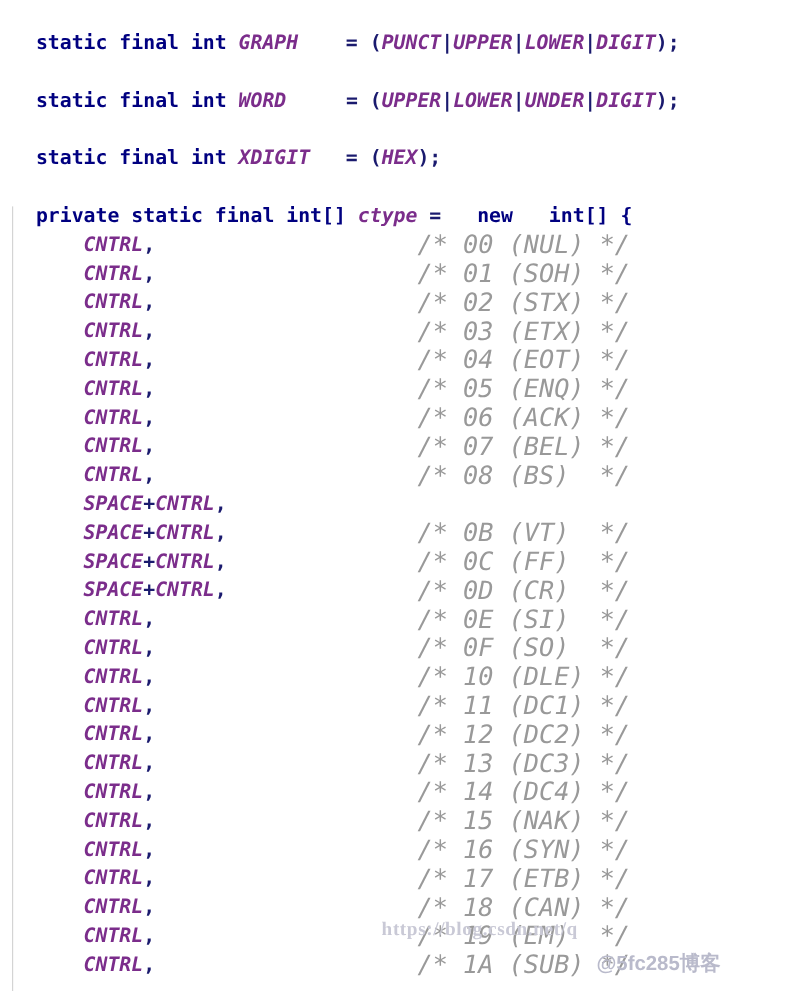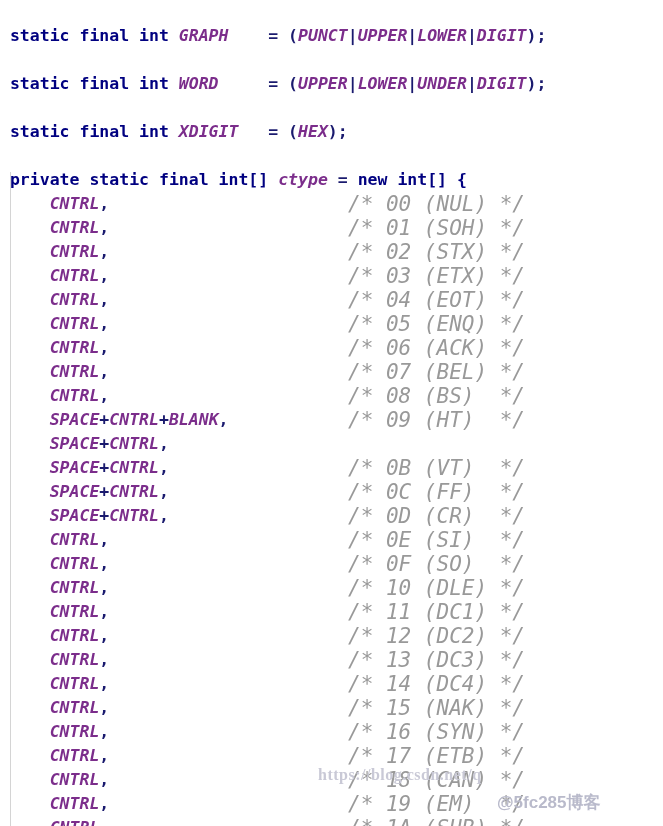--- a/index.html
+++ b/index.html
@@ -51,20 +51,21 @@
     position: relative;
   }
   .code-line.blank { }
 
   .code-line .seg { white-space: pre; }
 
   
   .kw {
     color: #000080;
     font-weight: bold;
+    padding-left: 20px;
   }
   .ident {
     color: #7b2d8b;
     font-weight: bold;
     font-style: italic;
     margin-top: 18px;
   }
   .punc {
     color: #1a1a6e;
     font-weight: bold;
@@ -133,21 +134,20 @@
         <div class="code-line"><span class="seg kw"> private static final int[] </span><span class="seg ident">ctype</span><span class="seg punc"> = </span><span class="seg kw">new</span><span class="seg kw"> int[] {</span></div>
         <div class="code-line"><span class="seg"><span class="seg kw">     </span><span class="seg ident">CNTRL</span><span class="seg punc">,</span></span><span class="cmt-col cmt">/* 00 (NUL) */</span></div>
         <div class="code-line"><span class="seg"><span class="seg kw">     </span><span class="seg ident">CNTRL</span><span class="seg punc">,</span></span><span class="cmt-col cmt">/* 01 (SOH) */</span></div>
         <div class="code-line"><span class="seg"><span class="seg kw">     </span><span class="seg ident">CNTRL</span><span class="seg punc">,</span></span><span class="cmt-col cmt">/* 02 (STX) */</span></div>
         <div class="code-line"><span class="seg"><span class="seg kw">     </span><span class="seg ident">CNTRL</span><span class="seg punc">,</span></span><span class="cmt-col cmt">/* 03 (ETX) */</span></div>
         <div class="code-line"><span class="seg"><span class="seg kw">     </span><span class="seg ident">CNTRL</span><span class="seg punc">,</span></span><span class="cmt-col cmt">/* 04 (EOT) */</span></div>
         <div class="code-line"><span class="seg"><span class="seg kw">     </span><span class="seg ident">CNTRL</span><span class="seg punc">,</span></span><span class="cmt-col cmt">/* 05 (ENQ) */</span></div>
         <div class="code-line"><span class="seg"><span class="seg kw">     </span><span class="seg ident">CNTRL</span><span class="seg punc">,</span></span><span class="cmt-col cmt">/* 06 (ACK) */</span></div>
         <div class="code-line"><span class="seg"><span class="seg kw">     </span><span class="seg ident">CNTRL</span><span class="seg punc">,</span></span><span class="cmt-col cmt">/* 07 (BEL) */</span></div>
         <div class="code-line"><span class="seg"><span class="seg kw">     </span><span class="seg ident">CNTRL</span><span class="seg punc">,</span></span><span class="cmt-col cmt">/* 08 (BS)  */</span></div>
-        <div class="code-line"><span class="seg"><span class="seg kw">     </span><span class="seg ident">SPACE</span><span class="seg punc">+</span><span class="seg ident">CNTRL</span><span class="seg punc">+</span><span class="seg ident">BLANK</span><span class="seg punc">,</span></span><span class="cmt-col cmt">/* 09 (HT)  */</span></div>
         <div class="code-line"><span class="seg"><span class="seg kw">     </span><span class="seg ident">SPACE</span><span class="seg punc">+</span><span class="seg ident">CNTRL</span><span class="seg punc">,</span></span></div>
         <div class="code-line"><span class="seg"><span class="seg kw">     </span><span class="seg ident">SPACE</span><span class="seg punc">+</span><span class="seg ident">CNTRL</span><span class="seg punc">,</span></span><span class="cmt-col cmt">/* 0B (VT)  */</span></div>
         <div class="code-line"><span class="seg"><span class="seg kw">     </span><span class="seg ident">SPACE</span><span class="seg punc">+</span><span class="seg ident">CNTRL</span><span class="seg punc">,</span></span><span class="cmt-col cmt">/* 0C (FF)  */</span></div>
         <div class="code-line"><span class="seg"><span class="seg kw">     </span><span class="seg ident">SPACE</span><span class="seg punc">+</span><span class="seg ident">CNTRL</span><span class="seg punc">,</span></span><span class="cmt-col cmt">/* 0D (CR)  */</span></div>
         <div class="code-line"><span class="seg"><span class="seg kw">     </span><span class="seg ident">CNTRL</span><span class="seg punc">,</span></span><span class="cmt-col cmt">/* 0E (SI)  */</span></div>
         <div class="code-line"><span class="seg"><span class="seg kw">     </span><span class="seg ident">CNTRL</span><span class="seg punc">,</span></span><span class="cmt-col cmt">/* 0F (SO)  */</span></div>
         <div class="code-line"><span class="seg"><span class="seg kw">     </span><span class="seg ident">CNTRL</span><span class="seg punc">,</span></span><span class="cmt-col cmt">/* 10 (DLE) */</span></div>
         <div class="code-line"><span class="seg"><span class="seg kw">     </span><span class="seg ident">CNTRL</span><span class="seg punc">,</span></span><span class="cmt-col cmt">/* 11 (DC1) */</span></div>
         <div class="code-line"><span class="seg"><span class="seg kw">     </span><span class="seg ident">CNTRL</span><span class="seg punc">,</span></span><span class="cmt-col cmt">/* 12 (DC2) */</span></div>
         <div class="code-line"><span class="seg"><span class="seg kw">     </span><span class="seg ident">CNTRL</span><span class="seg punc">,</span></span><span class="cmt-col cmt">/* 13 (DC3) */</span></div>

